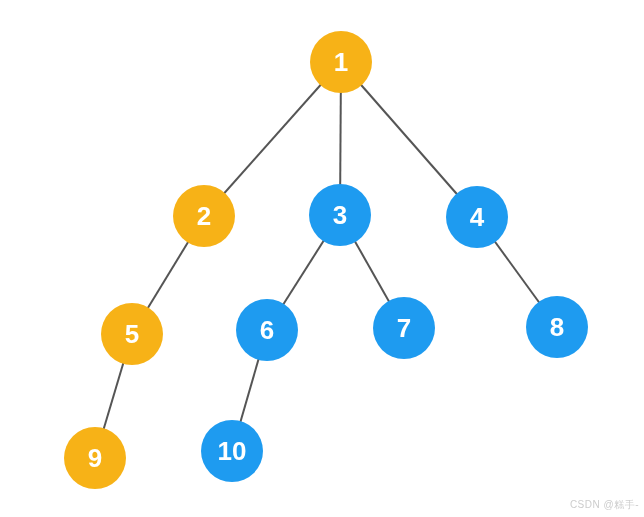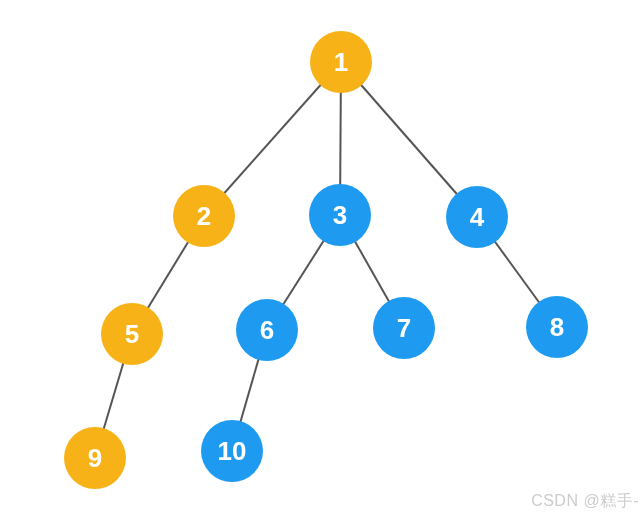--- a/index.html
+++ b/index.html
@@ -23,21 +23,21 @@
   }
   svg.tree text {
     font-family: "Liberation Sans", "DejaVu Sans", sans-serif;
     font-weight: bold;
     text-anchor: middle;
   }
   .watermark {
     position: absolute;
     right: 5px;
     bottom: 5px;
-    font-size: 16px;
+    font-size: 10px;
     letter-spacing: 0.5px;
     user-select: none;
     pointer-events: none;
   }
 </style>
 </head>
 <body>
 
 <div class="canvas">
   <svg class="tree" width="644" height="517" viewBox="0 0 644 517">

